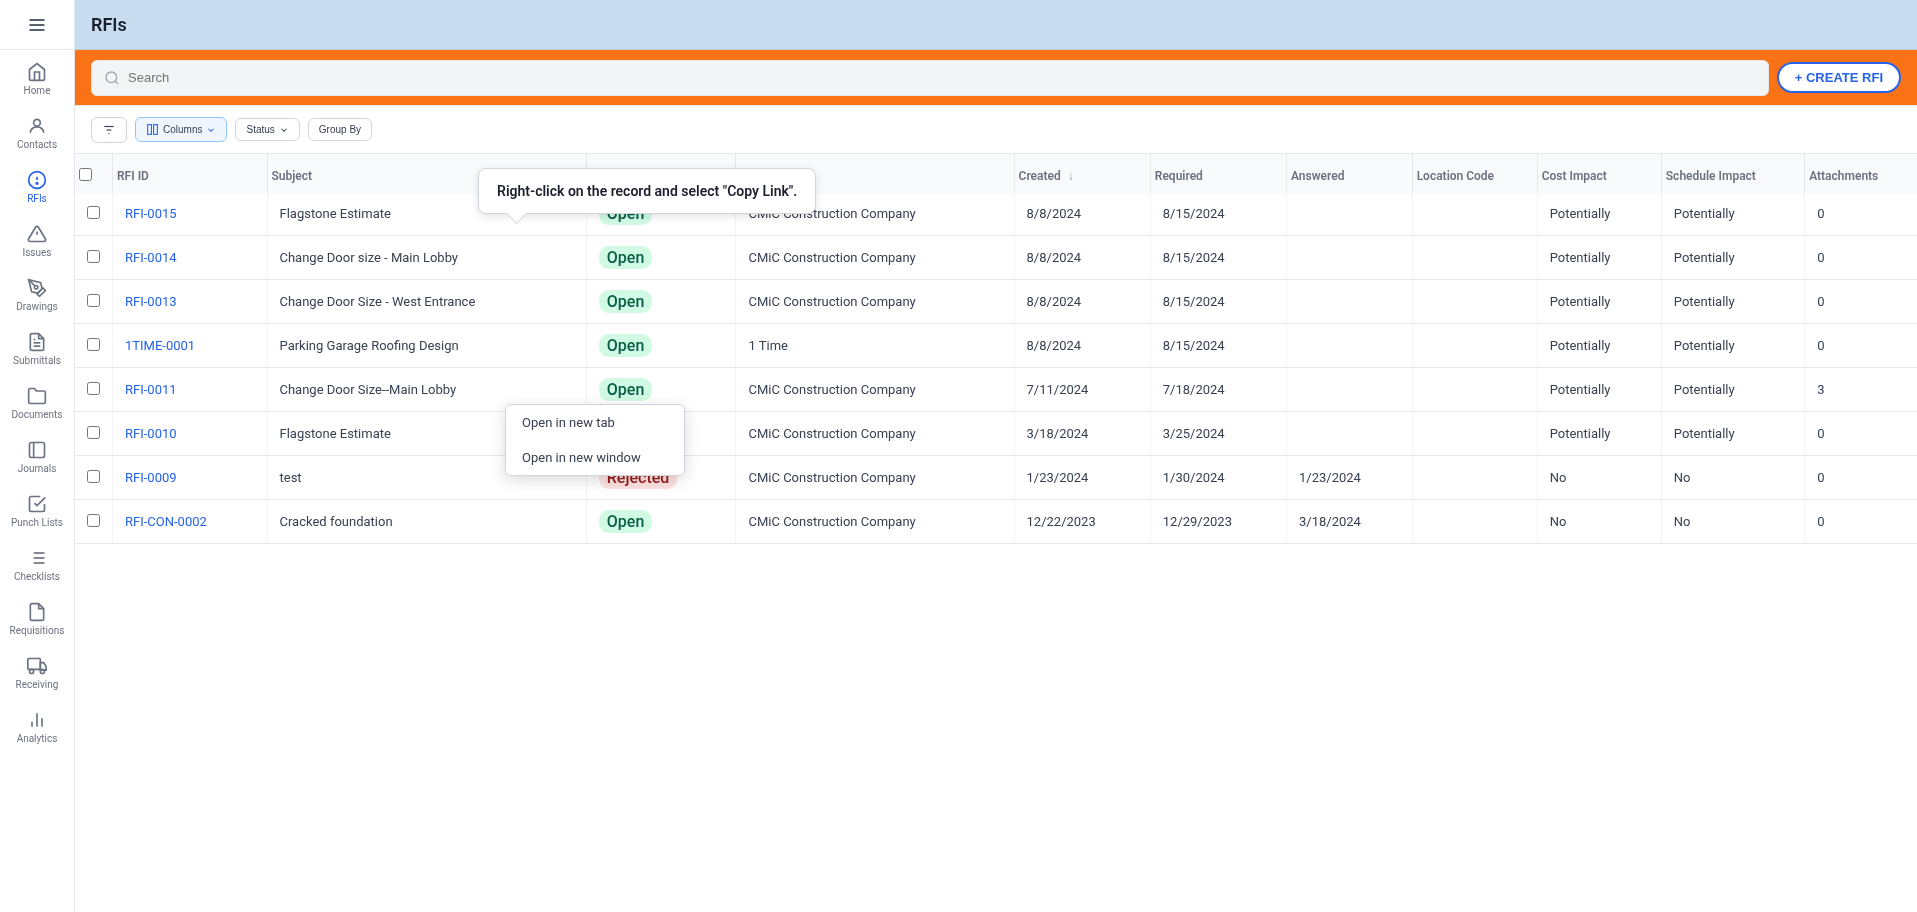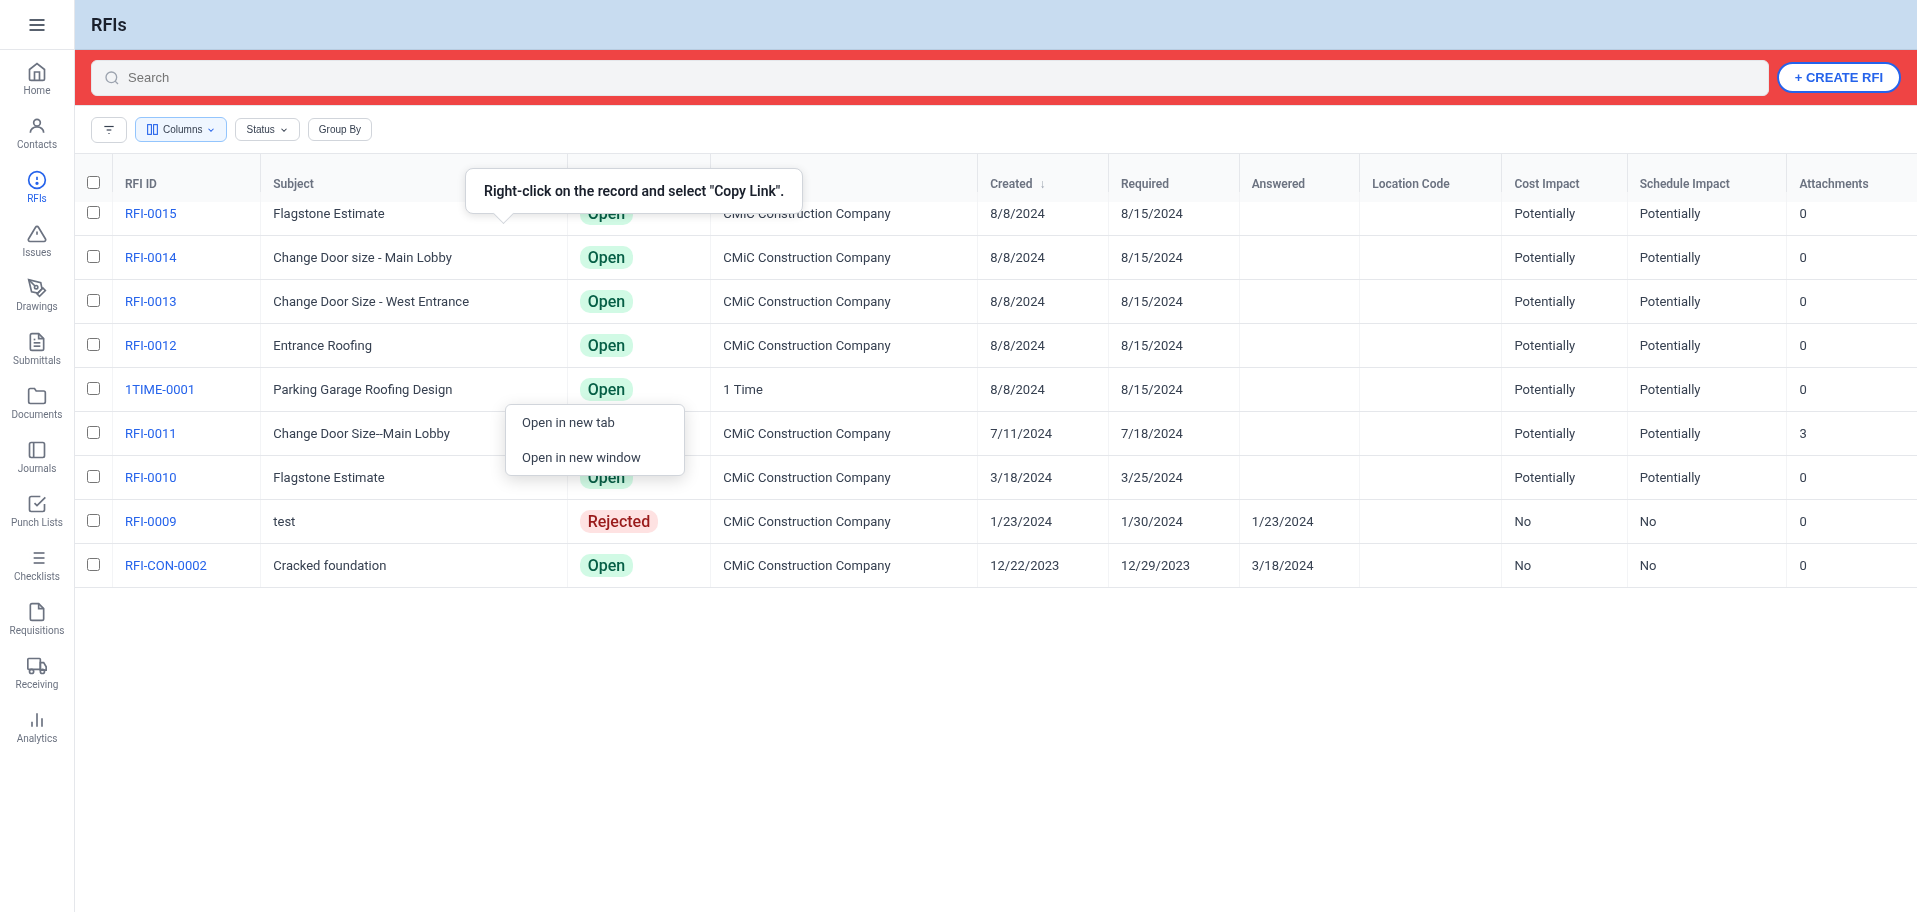--- a/index.html
+++ b/index.html
@@ -54,21 +54,21 @@
       display: flex;
       align-items: center;
       padding: 0 16px;
       border-bottom: 1px solid #b8cce0;
     }
     .page-title { font-size: 18px; font-weight: 600; color: #1a202c; }
 
     
     .toolbar {
       height: 56px;
-      background: #ef4444;
+      background: #f97316;
       border-bottom: 1px solid #e5e7eb;
       display: flex;
       align-items: center;
       padding: 0 16px;
       gap: 8px;
     }
     .search-box {
       flex: 1;
       display: flex;
       align-items: center;
@@ -124,29 +124,29 @@
       gap: 4px;
       color: #374151;
     }
     .filter-btn.active { background: #eff6ff; border-color: #93c5fd; }
 
     
     .table-container { flex: 1; overflow: auto; background: #fff; position: relative; }
     table { width: 100%; border-collapse: collapse; min-width: 900px; }
     thead tr { background: #f9fafb; border-bottom: 2px solid #e5e7eb; }
     th {
-      padding: 10px 12px;
+      padding: 10px 4px;
       text-align: left;
       font-size: 12px;
       font-weight: 600;
       color: #6b7280;
       white-space: nowrap;
       border-right: 1px solid #e5e7eb;
       position: sticky;
-      top: 12px;
+      top: 4px;
       background: #f9fafb;
       z-index: 2;
     }
     th:last-child { border-right: none; }
     td {
       padding: 10px 12px;
       font-size: 13px;
       color: #374151;
       border-bottom: 1px solid #e5e7eb;
       border-right: 1px solid #f3f4f6;
@@ -163,21 +163,21 @@
       font-size: 16px;
       font-weight: 500;
     }
     .status-open { background: #d1fae5; color: #065f46; }
     .status-rejected { background: #fee2e2; color: #991b1b; }
 
     
     .callout {
       position: absolute;
       top: 14px;
-      left: 390px;
+      left: 403px;
       background: #fff;
       border: 1px solid #d1d5db;
       border-radius: 8px;
       padding: 14px 18px;
       font-size: 14px;
       font-weight: 600;
       color: #1a202c;
       box-shadow: 0 2px 8px rgba(0,0,0,0.12);
       white-space: nowrap;
       z-index: 100;
@@ -476,38 +476,20 @@
       <td></td>
       <td></td>
       <td>Potentially</td>
       <td>Potentially</td>
       <td>0</td>
     </tr>
           <tr>
       <td class="checkbox-col">
         <input type="checkbox" style="">
       </td>
-      <td style="color:#2563eb;cursor:pointer;">RFI-0012</td>
-      <td>Entrance Roofing</td>
-      <td>
-        <span class="status-badge status-open">Open</span>
-      </td>
-      <td>CMiC Construction Company</td>
-      <td>8/8/2024</td>
-      <td>8/15/2024</td>
-      <td></td>
-      <td></td>
-      <td>Potentially</td>
-      <td>Potentially</td>
-      <td>0</td>
-    </tr>
-          <tr>
-      <td class="checkbox-col">
-        <input type="checkbox" style="">
-      </td>
       <td style="color:#2563eb;cursor:pointer;">1TIME-0001</td>
       <td>Parking Garage Roofing Design</td>
       <td>
         <span class="status-badge status-open">Open</span>
       </td>
       <td>1 Time</td>
       <td>8/8/2024</td>
       <td>8/15/2024</td>
       <td></td>
       <td></td>

